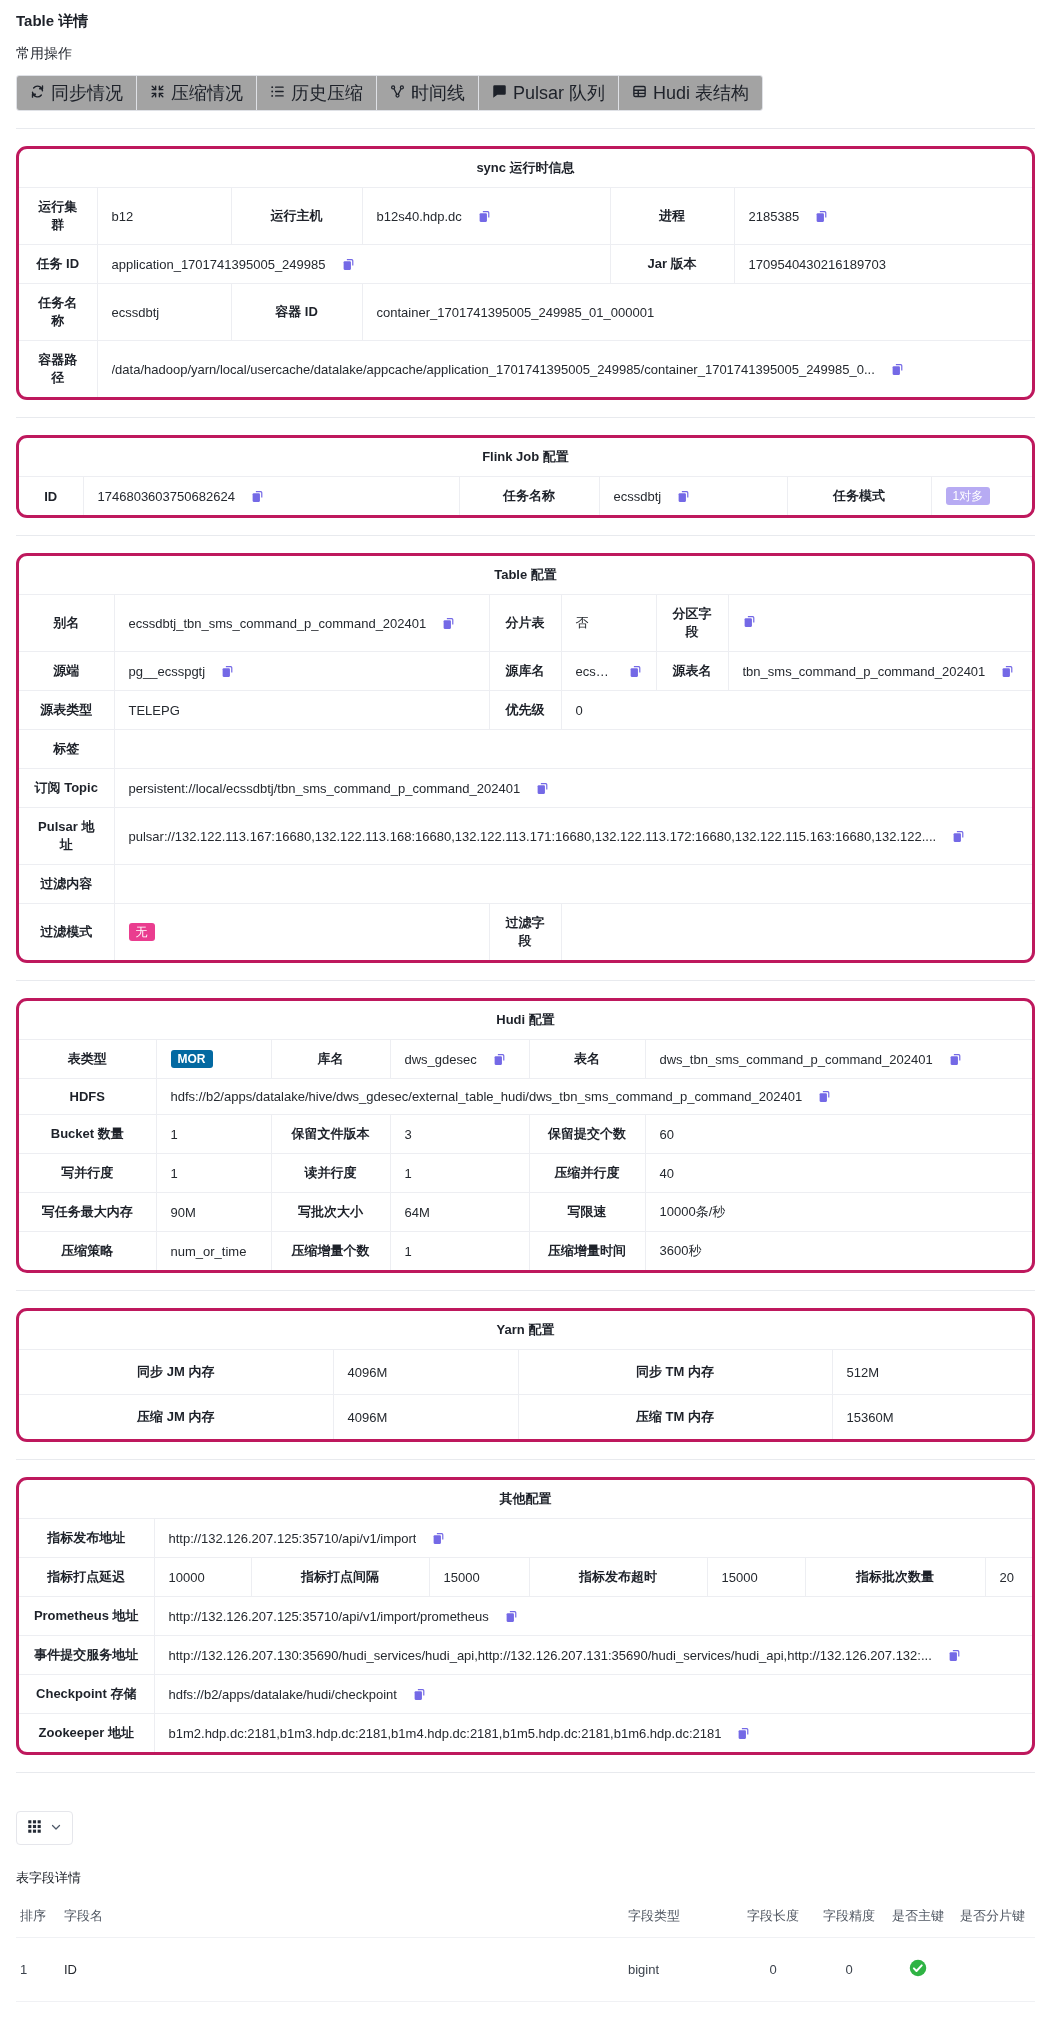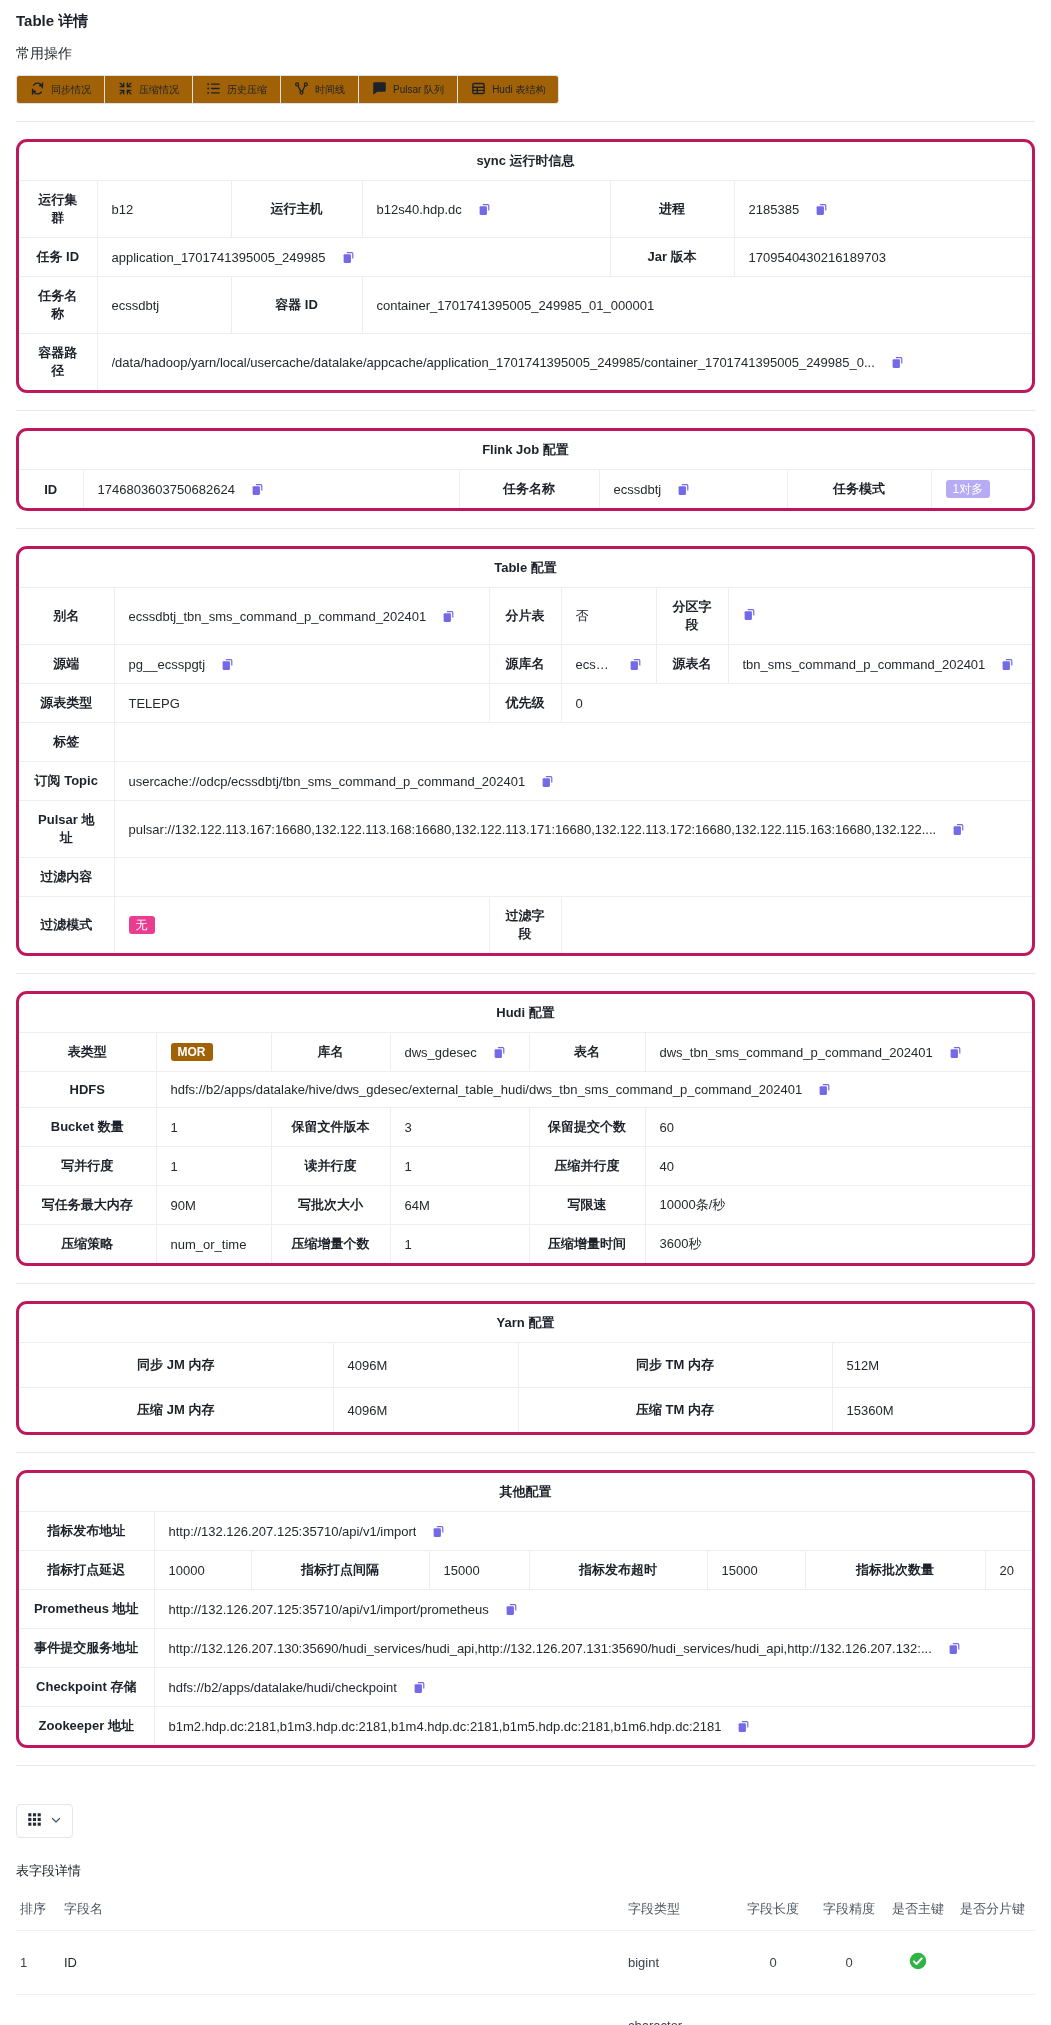--- a/index.html
+++ b/index.html
@@ -9,22 +9,22 @@
     font-family:"Liberation Sans","DejaVu Sans",sans-serif;
     font-size:13px; color:#1d2129;
   }
   .page { padding:8px 16px 0 16px; }
   .page-title { font-size:15px; font-weight:700; padding:4px 0 2px 0; }
   .sub-title { font-size:14px; font-weight:400; margin-top:12px; }
   
   .btn-group { display:inline-flex; margin-top:12px; border:1px solid #dfe1e6; border-radius:3px; overflow:hidden; }
   .tb-btn {
     display:inline-flex; align-items:center; gap:6px;
-    background:#a16207; border:none; border-right:1px solid #dfe1e6;
-    padding:5px 13px; font-size:10px; color:#1d2129; cursor:pointer;
+    background:#a3a3a3; border:none; border-right:1px solid #dfe1e6;
+    padding:5px 13px; font-size:18px; color:#1d2129; cursor:pointer;
     font-family:inherit;
   }
   .tb-btn:last-child { border-right:none; }
   .tb-btn svg { flex:none; }
   
   .divider { height:1px; background:#e8eaee; margin:17px 0; }
   .card { border:3px solid #be185d; border-radius:11px; }
   table.cfg { width:100%; border-collapse:collapse; table-layout:fixed; }
   table.cfg td { border:1px solid #edeef2; padding:10px 14px; font-size:13px; vertical-align:middle; word-wrap:break-word; }
   table.cfg tr:first-child td, table.cfg tr td:first-child { border-left:none; }
@@ -34,21 +34,21 @@
   td.sec-title { text-align:center; font-weight:700; font-size:14px; padding:14px 0; }
   td.lbl { font-weight:700; text-align:center; padding:10px 6px; }
   td.val { text-align:left; color:#25292f; }
   .val-wrap { display:inline-flex; align-items:center; gap:16px; max-width:100%; }
   .val-text { overflow:hidden; text-overflow:ellipsis; white-space:nowrap; }
   .copy-btn { display:inline-flex; flex:none; cursor:pointer; background:none; border:none; padding:0; }
   
   .badge { display:inline-block; color:#fff; font-size:12px; line-height:18px; padding:0 7px; border-radius:3px; }
   .badge-purple { background:#b7abf3; }
   .badge-pink { background:#ea3d8f; }
-  .badge-blue { background:#a16207; font-weight:700; }
+  .badge-blue { background:#0369a1; font-weight:700; }
   
   .grid-btn {
     margin-top:21px; display:inline-flex; align-items:center; gap:8px;
     border:1px solid #e5e6eb; border-radius:4px; background:#fff;
     padding:7px 10px; cursor:pointer;
   }
   
   .fields-title { margin-top:24px; font-size:13px; color:#1d2129; }
   table.fields { width:100%; border-collapse:collapse; table-layout:fixed; margin-top:14px; }
   table.fields th { font-weight:400; color:#505762; font-size:13px; text-align:left; padding:6px 4px 12px 4px; }
@@ -318,21 +318,21 @@
         <td class="lbl">优先级</td>
         <td class="val" colspan="3">0</td>
       </tr>
       <tr>
         <td class="lbl">标签</td>
         <td class="val" colspan="5"></td>
       </tr>
       <tr>
         <td class="lbl">订阅 Topic</td>
         <td class="val" colspan="5"><span class="val-wrap">
-                <span class="val-text">usercache://odcp/ecssdbtj/tbn_sms_command_p_command_202401</span>
+                <span class="val-text">persistent://local/ecssdbtj/tbn_sms_command_p_command_202401</span>
                 <button class="copy-btn">
                   <svg width="13" height="13" viewBox="0 0 24 24">
                     <path d="M9 2h9a3 3 0 0 1 3 3v9h-2.2V5.2A1.2 1.2 0 0 0 17.6 4H9V2z" fill="#7469e6"></path>
                     <rect x="3" y="6" width="13.5" height="16" rx="2" fill="#7469e6"></rect>
                   </svg>
                 </button>
               </span></td>
       </tr>
       <tr>
         <td class="lbl">Pulsar 地址</td>

